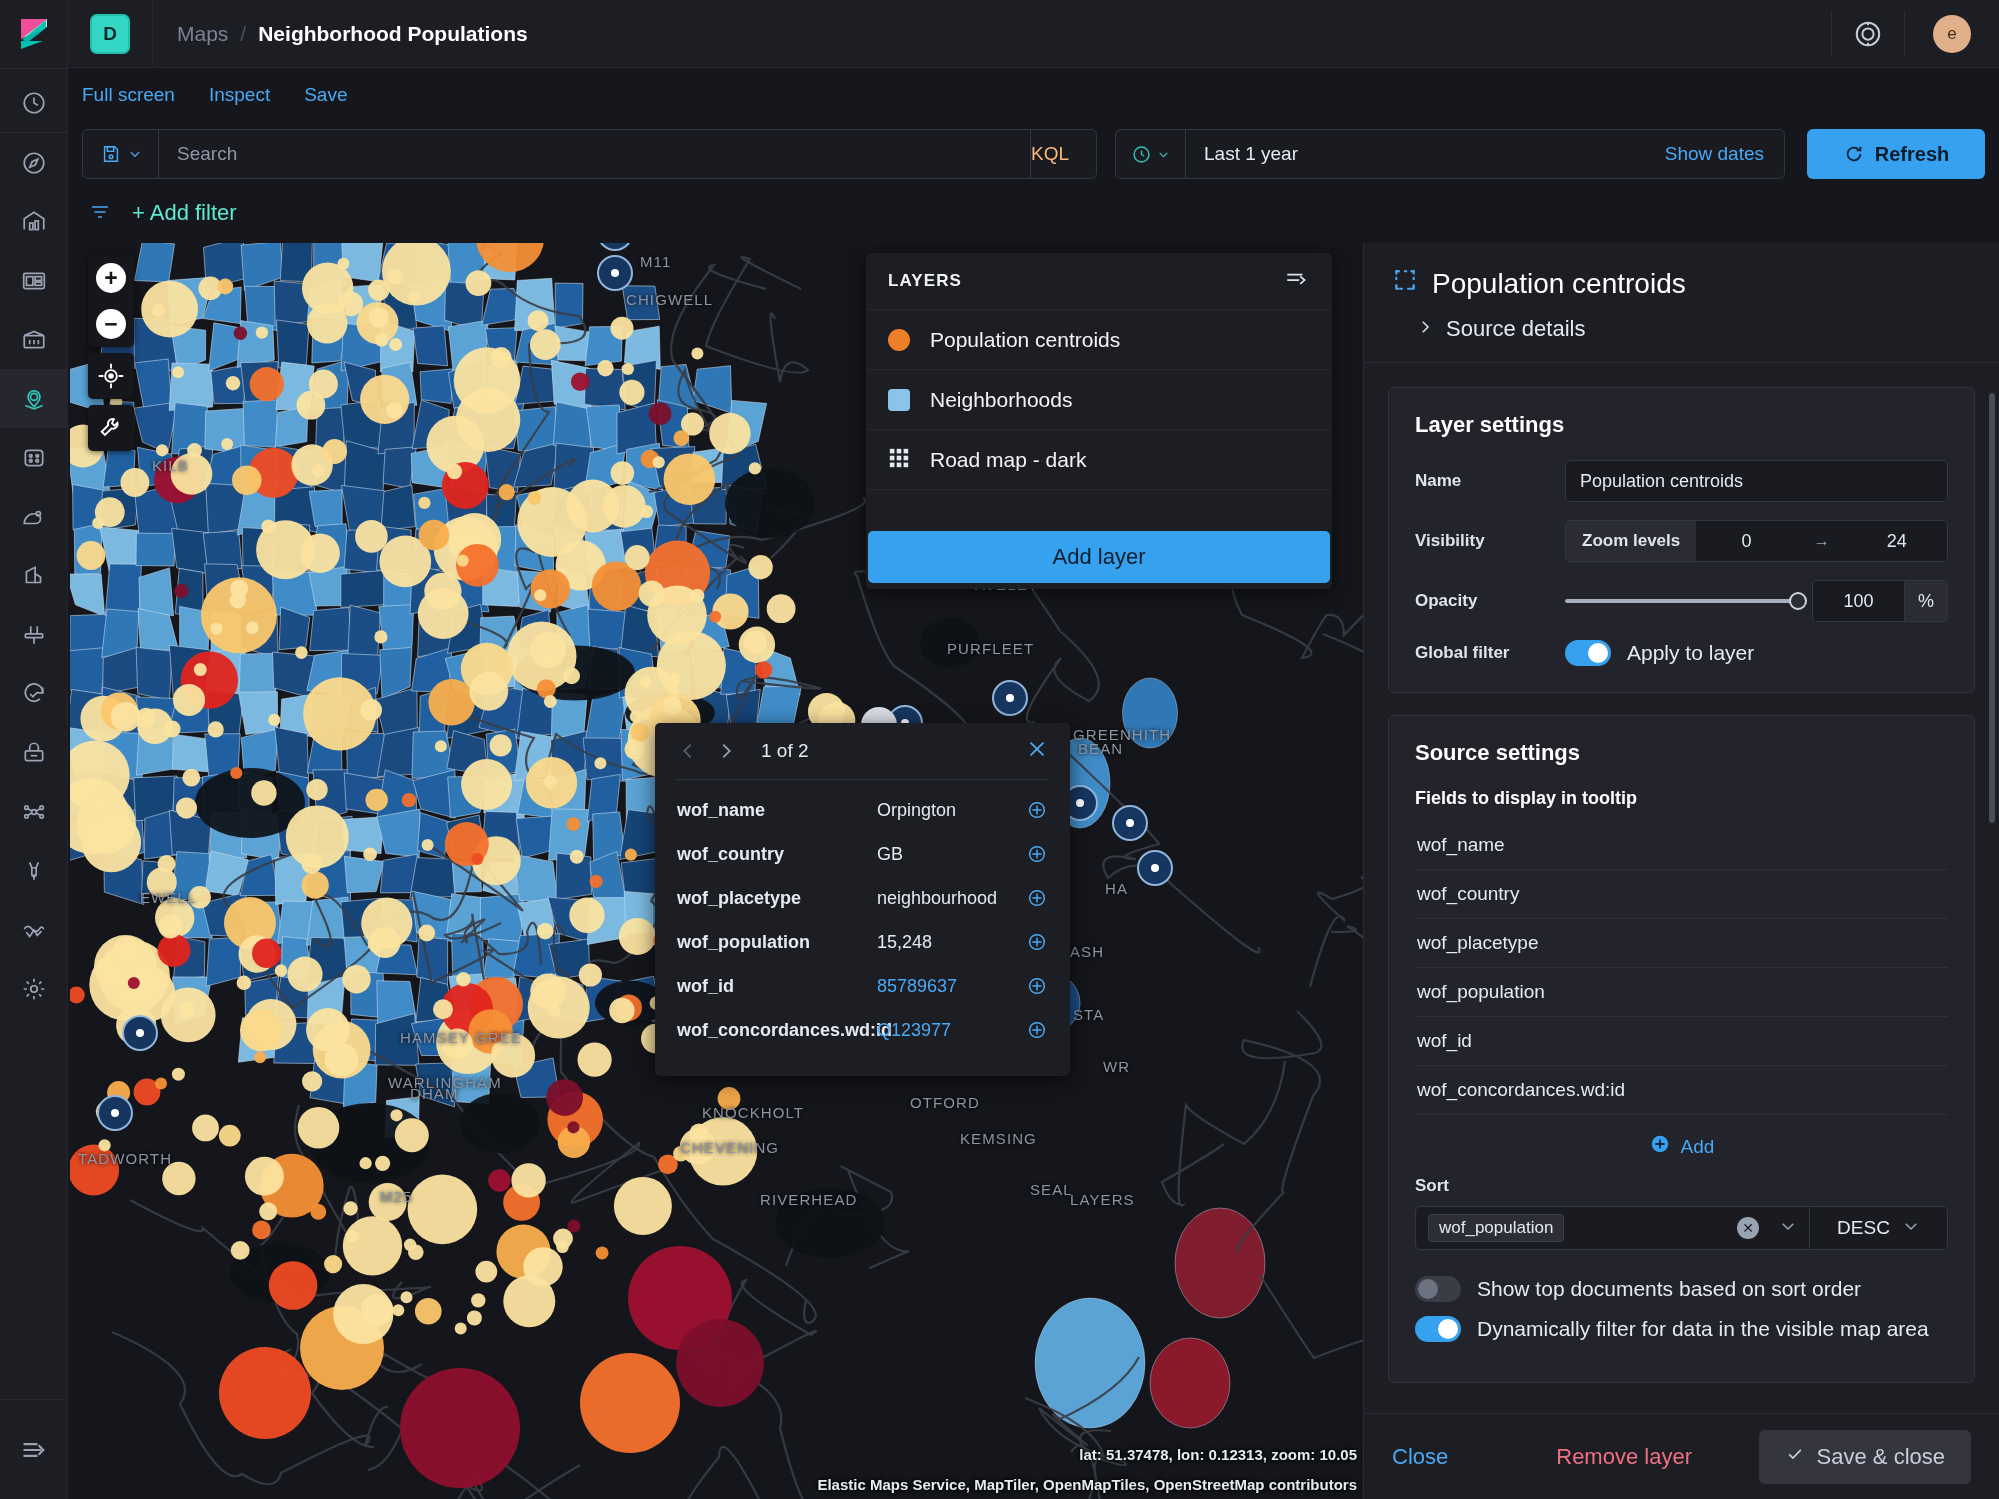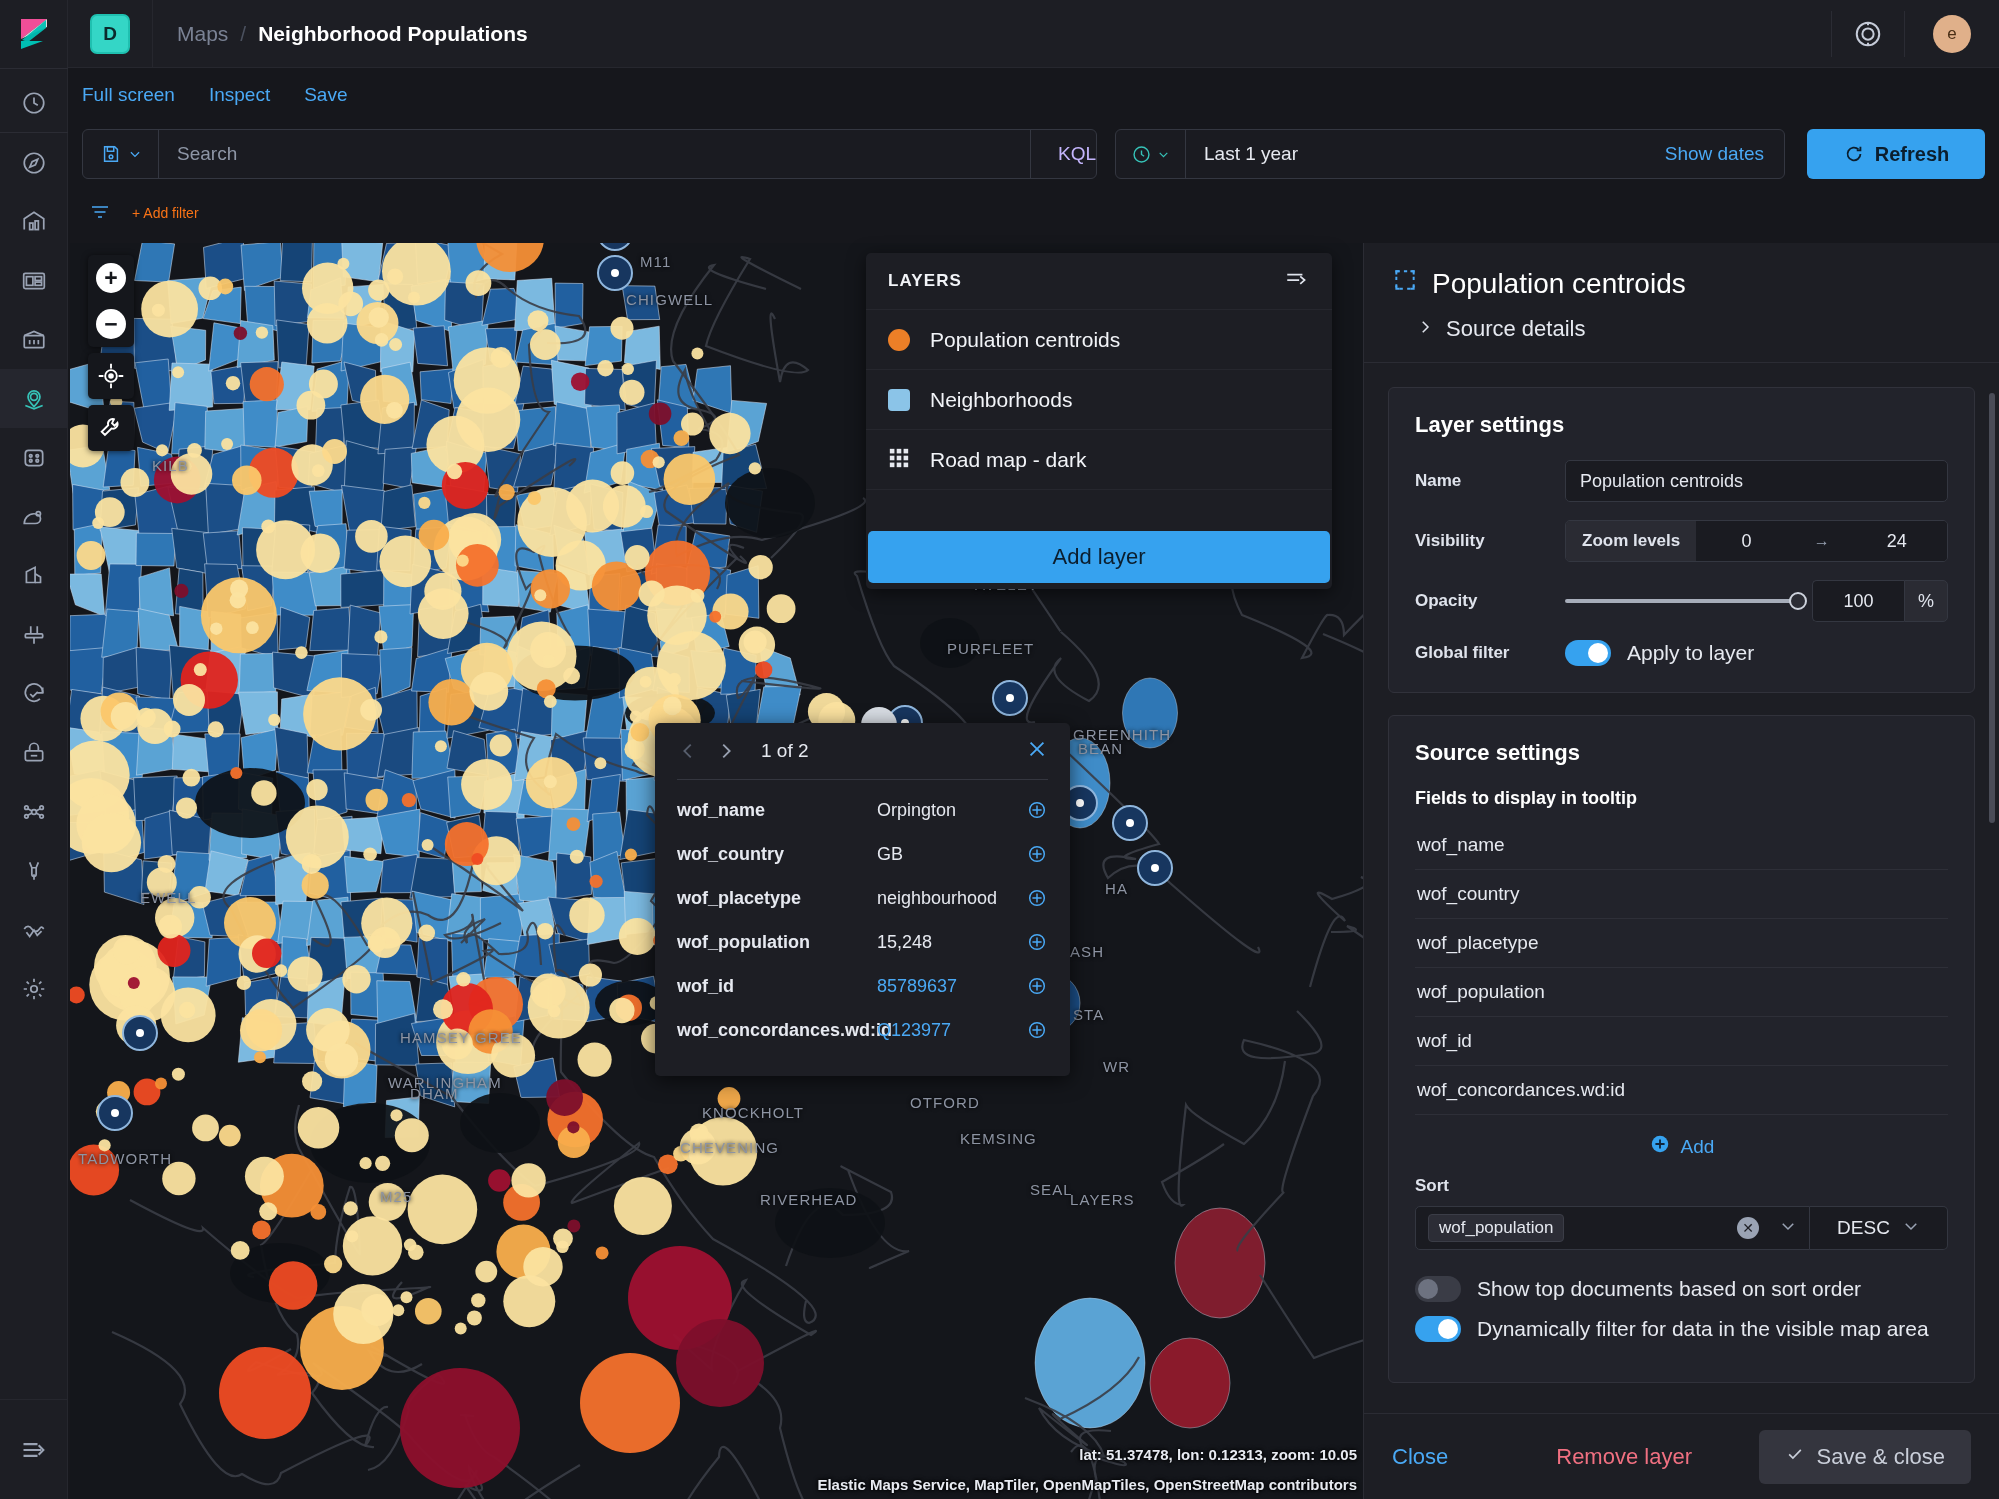--- a/index.html
+++ b/index.html
@@ -69,41 +69,41 @@
   }
   .qb-search {
     display:flex; align-items:center; height: 50px; flex: 0 0 1015px;
     background:#1a1b21; border:1px solid #343741; border-radius: 6px; overflow:hidden;
   }
   .qb-saveicon {
     width: 76px; height:50px; display:flex; align-items:center; justify-content:center;
     gap: 6px; border-right:1px solid #343741; color:#4aa9f5; cursor:pointer;
   }
   .qb-input { flex:1; font-size:19px; color:#8e96a6; padding: 0 18px;}
-  .qb-kql { width: 66px; text-align:right; color:#c4b5fd; font-size:19px; border-left:1px solid #343741; line-height:50px; height:50px; cursor:pointer;}
+  .qb-kql { width: 66px; text-align:left; color:#fdba74; font-size:19px; border-left:1px solid #343741; line-height:50px; height:50px; cursor:pointer;}
   .qb-date {
     display:flex; align-items:center; height: 50px; flex: 1;
     background:#1a1b21; border:1px solid #343741; border-radius: 6px; margin-left: 8px;
   }
   .qb-clock { width: 70px; display:flex; align-items:center; justify-content:center; gap:5px; color:#36c3b8; border-right:1px solid #343741; height:50px; cursor:pointer;}
   .qb-daterange { flex:1; font-size:19px; color:#e6e9f0; padding-left:18px;}
   .qb-showdates { color:#4aa9f5; font-size:19px; padding-right: 20px; cursor:pointer;}
   .qb-refresh {
     margin-left: 12px; width: 178px; height: 50px; border-radius:6px; background:#36a2ef; color:#0b1e2e;
     display:flex; align-items:center; justify-content:center; gap: 10px;
     font-size:20px; font-weight:700; cursor:pointer;
   }
 
   
   .filterbar {
     position:absolute; left:68px; top:186px; width:1931px; height: 54px;
     display:flex; align-items:center; padding-left: 14px; gap: 14px;
   }
   .filt-ico { width:36px; height:36px; display:flex;align-items:center;justify-content:center; color:#4aa9f5; cursor:pointer;}
-  .addfilter { color:#f97316; font-size:14px; cursor:pointer;}
+  .addfilter { color:#5eead4; font-size:22px; cursor:pointer;}
 
   
   .mapwrap {
     position:absolute; left: 70px; top: 243px; width: 1293px; height: 1256px;
     overflow:hidden; background:#15171c;
   }
   .map-canvas { position:absolute; inset:0; }
   .map-label {
     position:absolute; color:#8d94a3; font-size:15px; letter-spacing:1.1px;
     text-shadow: 0 0 4px #000; pointer-events:none; white-space:nowrap;

